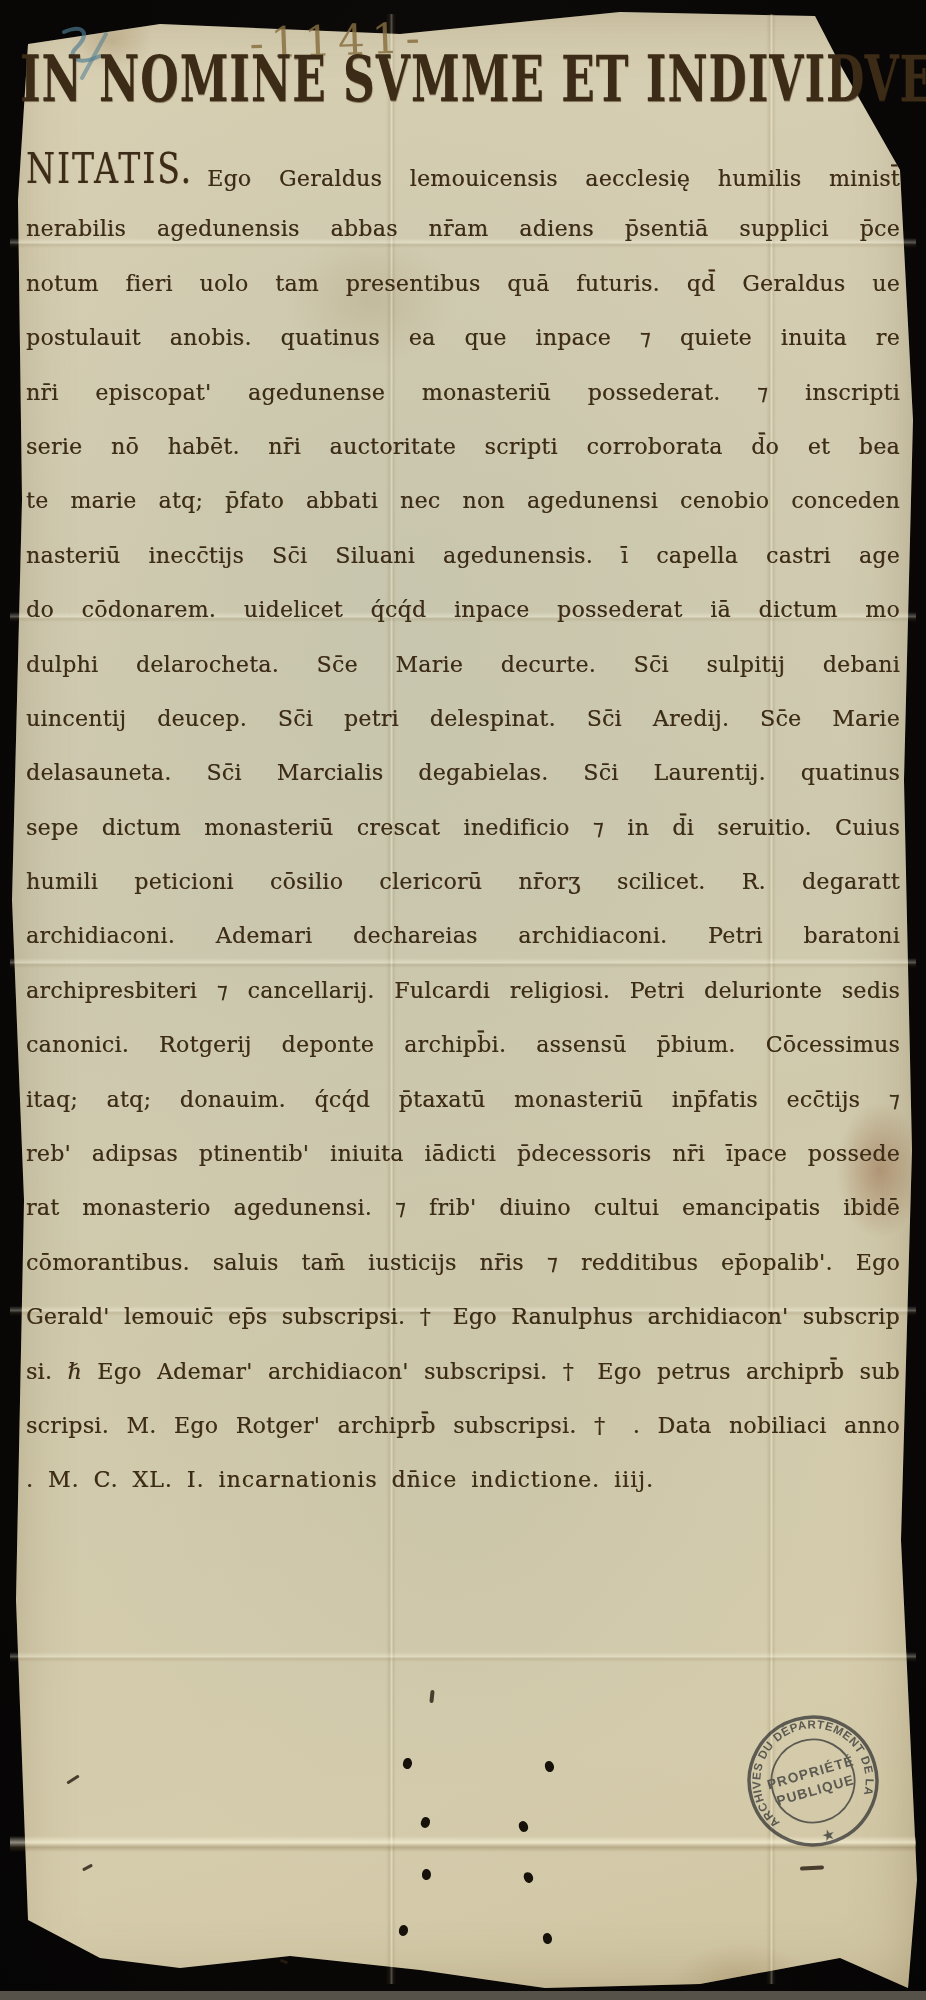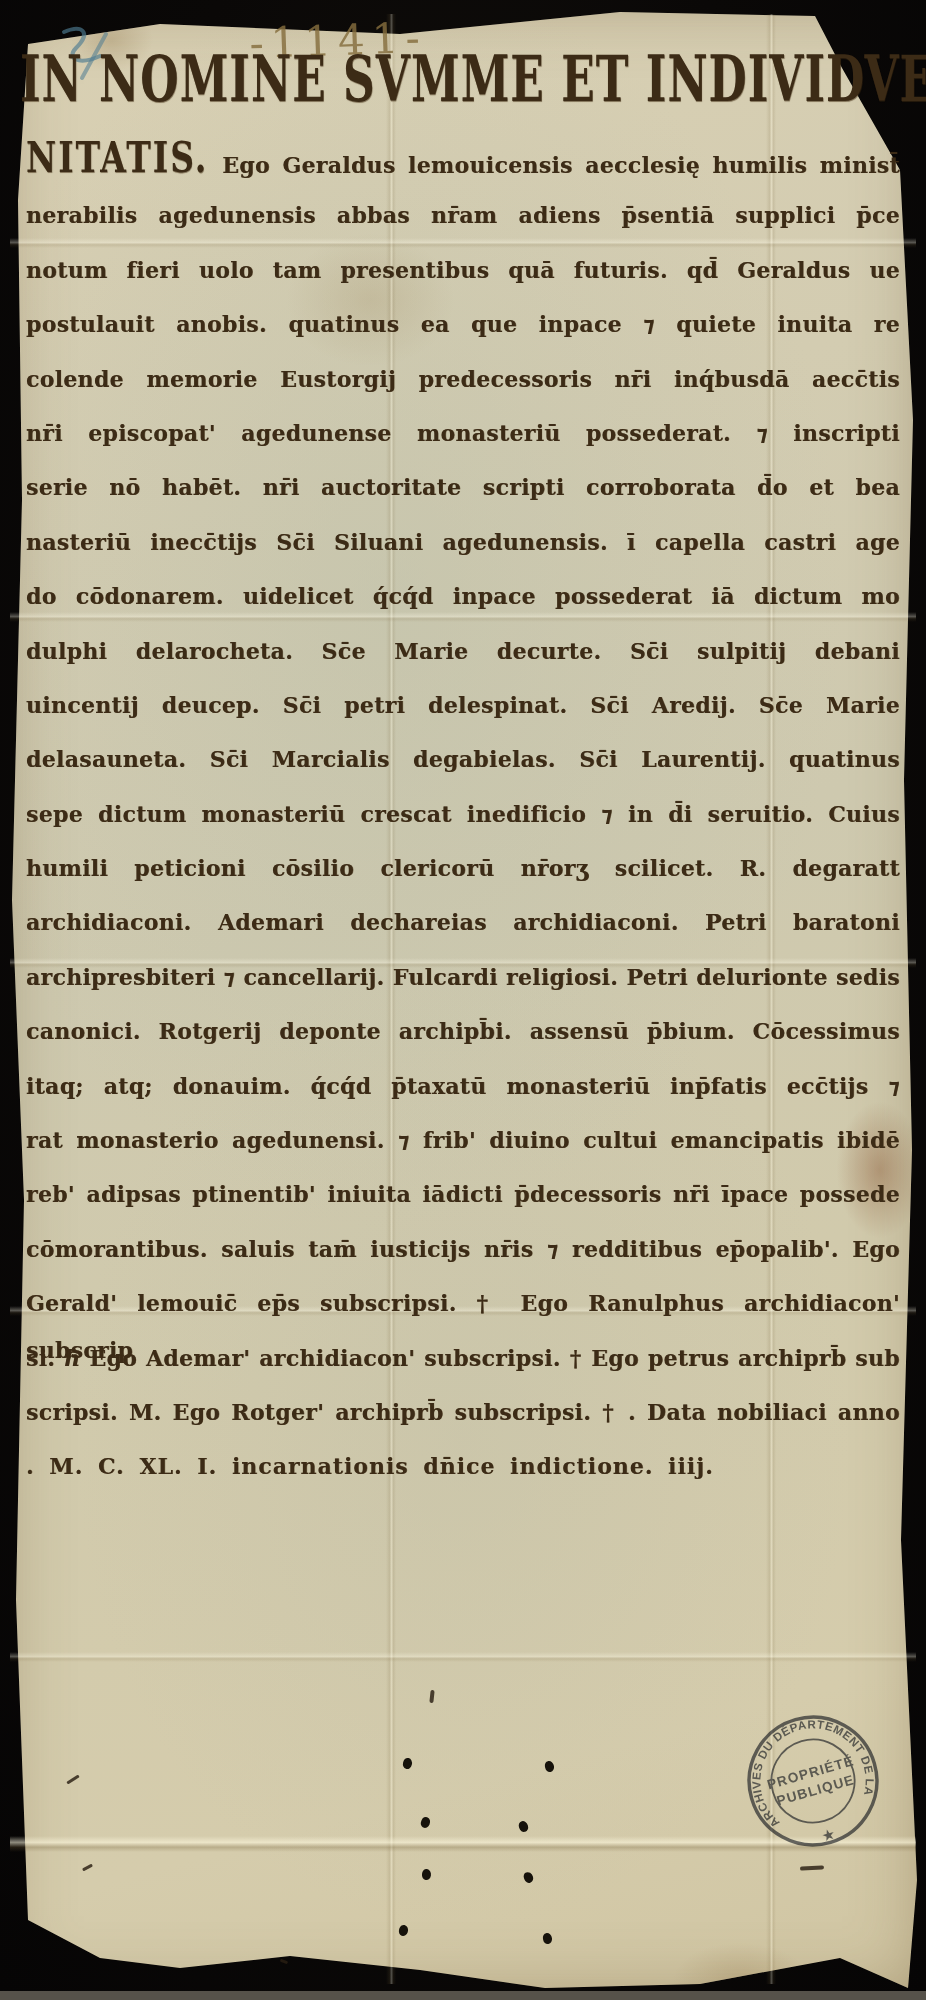--- a/index.html
+++ b/index.html
@@ -44,21 +44,21 @@
   
   .ink{color:#3c2b16;text-shadow:0.4px 0.4px 0.6px rgba(64,44,18,.55);}
   .heading-line{
     position:absolute;left:20px;right:30px;top:42px;
     font-size:44px;font-weight:700;letter-spacing:1px;
     transform:scaleY(1.45);transform-origin:50% 0;
     text-align:justify;text-align-last:justify;white-space:nowrap;
   }
   .text-block{position:absolute;left:26px;right:26px;top:138px;}
   .ms-line{
-    height:54.4px;line-height:47px;font-size:22px;font-weight:700;
+    height:54.4px;line-height:74px;font-size:22px;font-weight:400;
     text-align:justify;text-align-last:justify;letter-spacing:.3px;
   }
   .ms-line.short{text-align-last:left;letter-spacing:1px;word-spacing:6px;}
   .display-word{
     display:inline-block;font-size:33px;transform:scaleY(1.3);
     transform-origin:0 80%;letter-spacing:2px;margin-right:14px;
   }
   
   .hole{position:absolute;width:9px;height:11px;background:#16120b;border-radius:45% 55% 50% 50%;}
   .fleck{position:absolute;background:rgba(42,31,18,.82);border-radius:2px;}
@@ -99,36 +99,36 @@
 
   <div class="date-note">-1141-</div>
 
   <div class="heading-line ink">IN NOMINE SVMME ET INDIVIDVE TRI</div>
 
   <div class="text-block">
     <div class="ms-line ink"><span class="display-word">NITATIS.</span><span>Ego Geraldus lemouicensis aecclesię humilis minist̄</span></div>
     <div class="ms-line ink">nerabilis agedunensis abbas nr̄am adiens p̄sentiā supplici p̄ce</div>
     <div class="ms-line ink">notum fieri uolo tam presentibus quā futuris. qd̄ Geraldus ue</div>
     <div class="ms-line ink">postulauit anobis. quatinus ea que inpace ⁊ quiete inuita re</div>
-    <div class="ms-line ink">colende memorie Eustorgij predecessoris nr̄i inq́busdā aecc̄tis</div>
     <div class="ms-line ink">nr̄i episcopat' agedunense monasteriū possederat. ⁊ inscripti</div>
     <div class="ms-line ink">serie nō habēt. nr̄i auctoritate scripti corroborata d̄o et bea</div>
+    <div class="ms-line ink">te marie atq; p̄fato abbati nec non agedunensi cenobio conceden</div>
     <div class="ms-line ink">nasteriū inecc̄tijs Sc̄i Siluani agedunensis. ī capella castri age</div>
     <div class="ms-line ink">do cōdonarem. uidelicet q́cq́d inpace possederat iā dictum mo</div>
     <div class="ms-line ink">dulphi delarocheta. Sc̄e Marie decurte. Sc̄i sulpitij debani</div>
     <div class="ms-line ink">uincentij deucep. Sc̄i petri delespinat. Sc̄i Aredij. Sc̄e Marie</div>
     <div class="ms-line ink">delasauneta. Sc̄i Marcialis degabielas. Sc̄i Laurentij. quatinus</div>
     <div class="ms-line ink">sepe dictum monasteriū crescat inedificio ⁊ in d̄i seruitio. Cuius</div>
     <div class="ms-line ink">humili peticioni cōsilio clericorū nr̄orʒ scilicet. R. degaratt</div>
     <div class="ms-line ink">archidiaconi. Ademari dechareias archidiaconi. Petri baratoni</div>
     <div class="ms-line ink">archipresbiteri ⁊ cancellarij. Fulcardi religiosi. Petri delurionte sedis</div>
     <div class="ms-line ink">canonici. Rotgerij deponte archipb̄i. assensū p̄bium. Cōcessimus</div>
     <div class="ms-line ink">itaq; atq; donauim. q́cq́d p̄taxatū monasteriū inp̄fatis ecc̄tijs ⁊</div>
+    <div class="ms-line ink">reb' adipsas ptinentib' iniuita iādicti p̄decessoris nr̄i īpace possede</div>
     <div class="ms-line ink">rat monasterio agedunensi. ⁊ frib' diuino cultui emancipatis ibidē</div>
-    <div class="ms-line ink">reb' adipsas ptinentib' iniuita iādicti p̄decessoris nr̄i īpace possede</div>
     <div class="ms-line ink">cōmorantibus. saluis tam̄ iusticijs nr̄is ⁊ redditibus ep̄opalib'. Ego</div>
     <div class="ms-line ink">Gerald' lemouic̄ ep̄s subscripsi. † Ego Ranulphus archidiacon' subscrip</div>
     <div class="ms-line ink">si. ℏ Ego Ademar' archidiacon' subscripsi. † Ego petrus archiprb̄ sub</div>
     <div class="ms-line ink">scripsi. M. Ego Rotger' archiprb̄ subscripsi. † . Data nobiliaci anno</div>
     <div class="ms-line ink short">. M. C. XL. I. incarnationis dn̄ice indictione. iiij.</div>
   </div>
 
   <div class="hole" style="left:403px;top:1758px;transform:rotate(14deg);"></div>
   <div class="hole" style="left:545px;top:1761px;transform:rotate(-10deg);"></div>
   <div class="hole" style="left:421px;top:1817px;transform:rotate(24deg);"></div>

